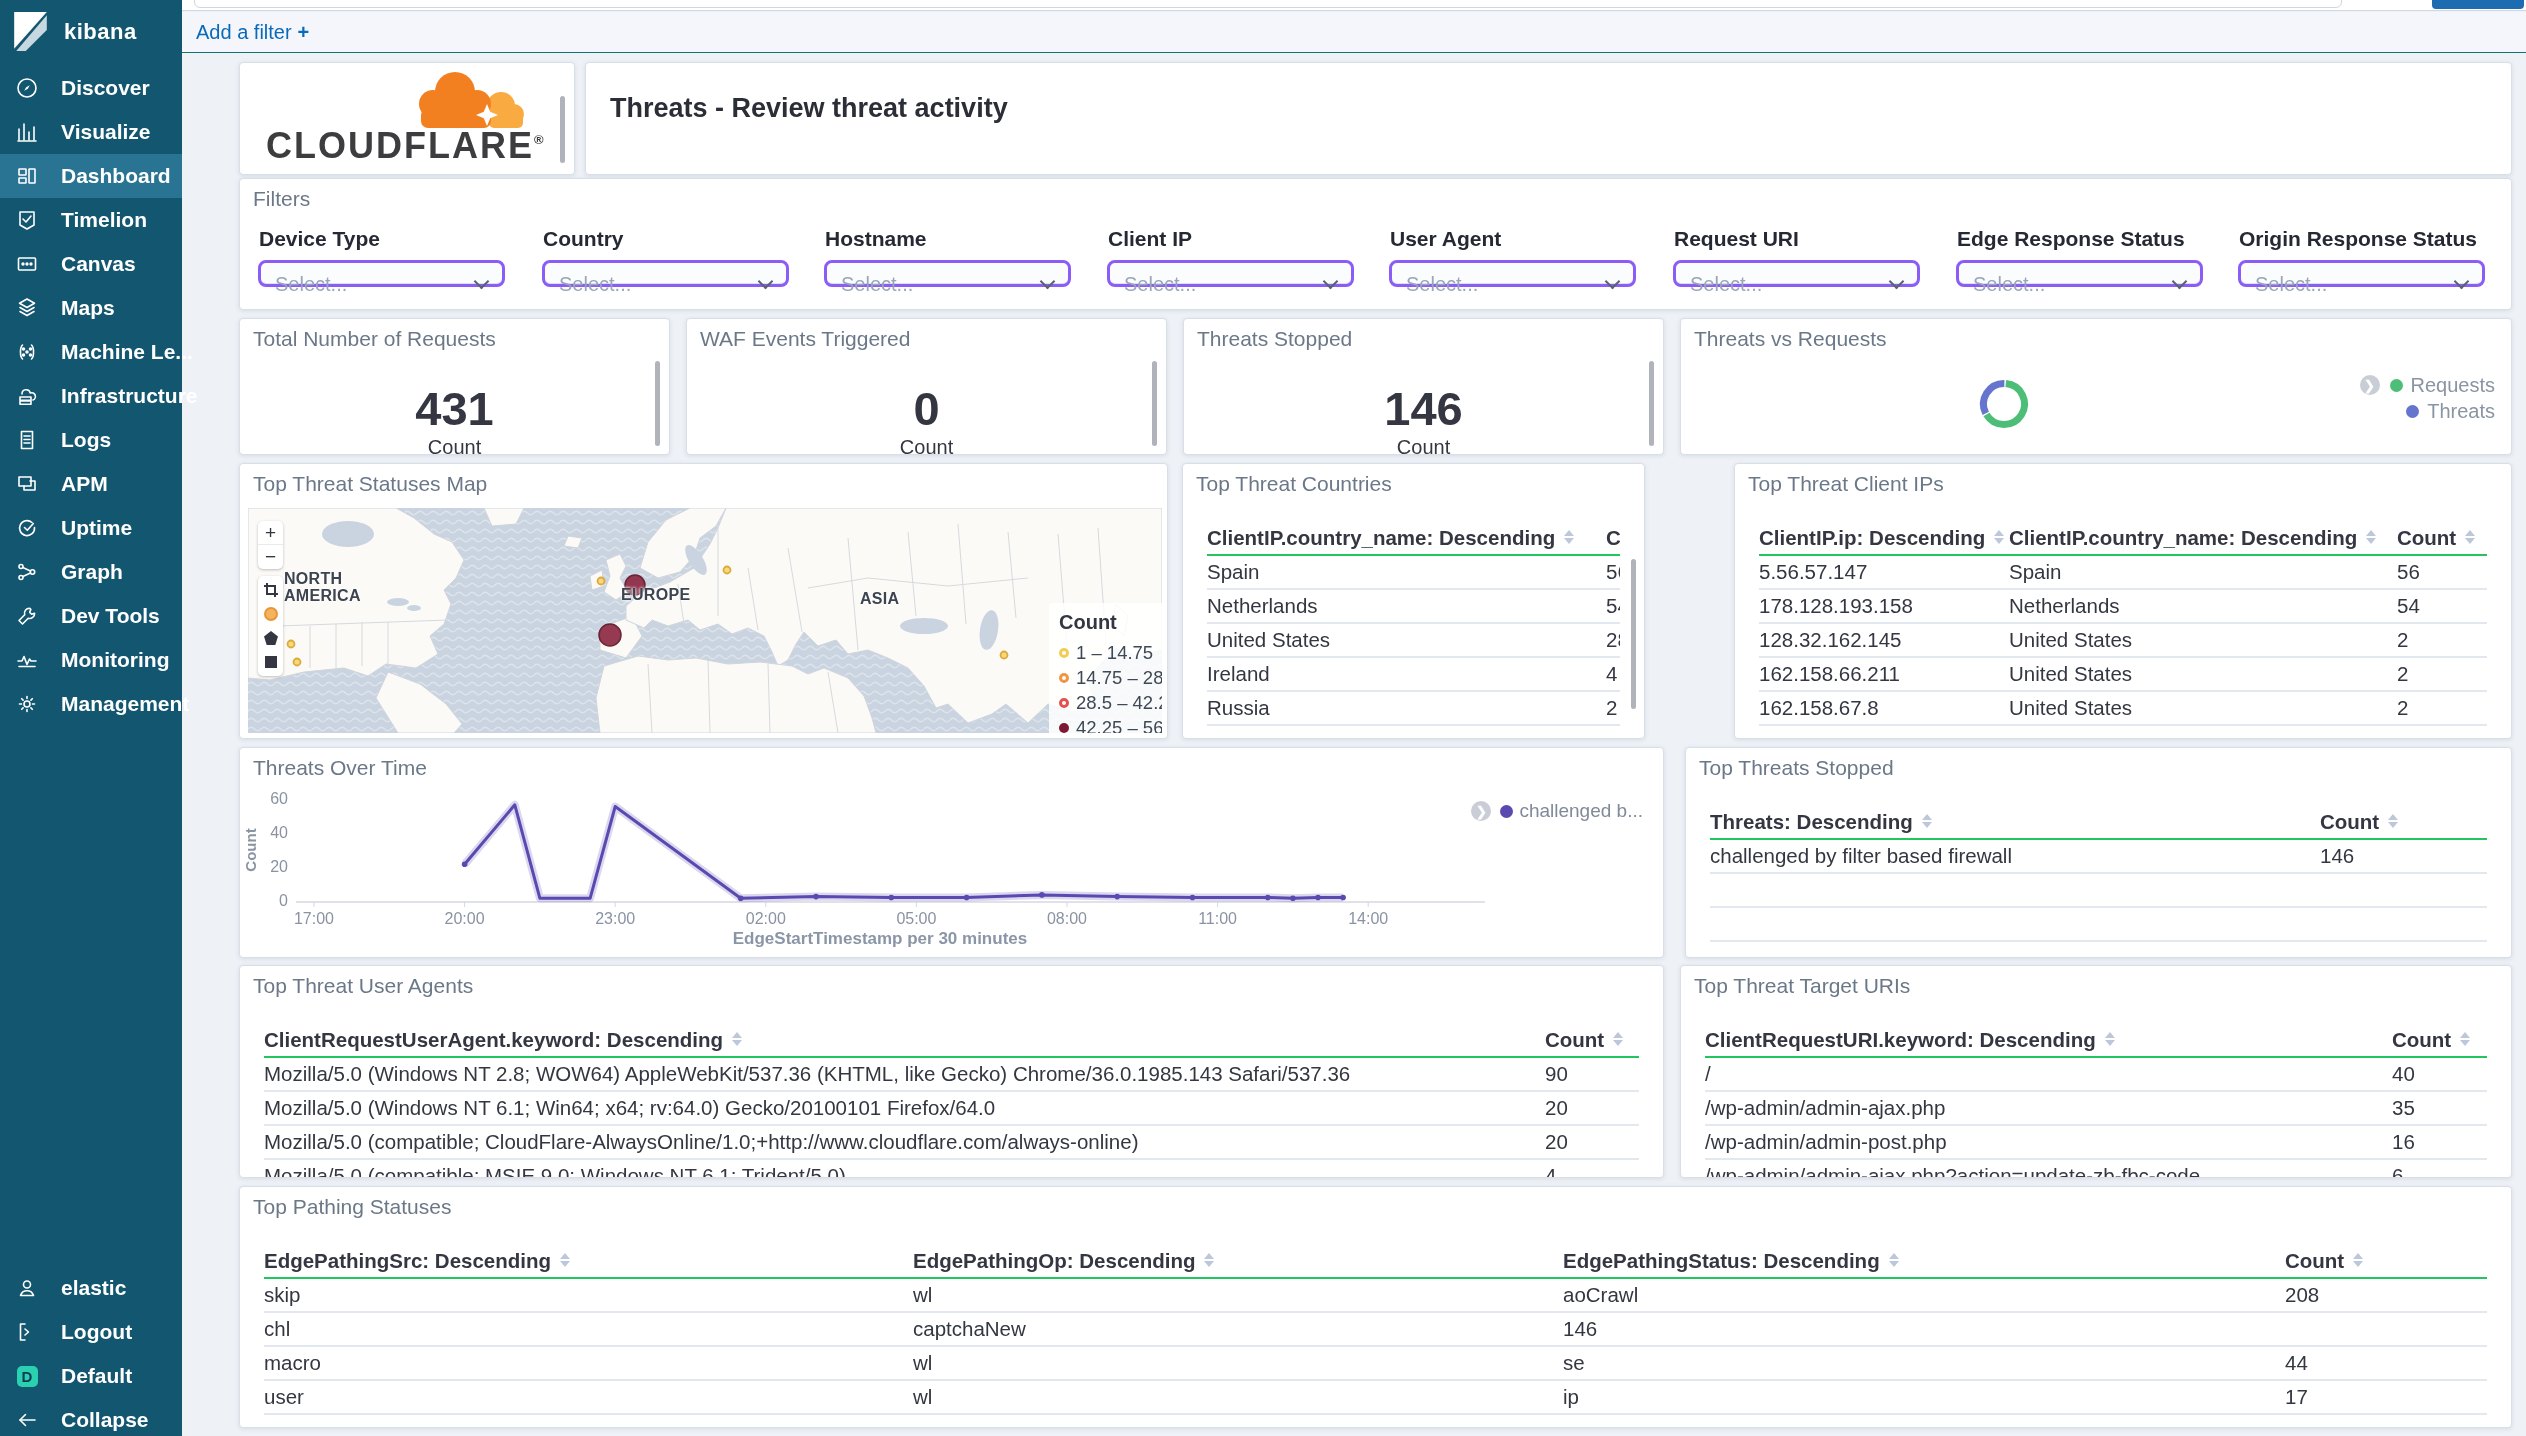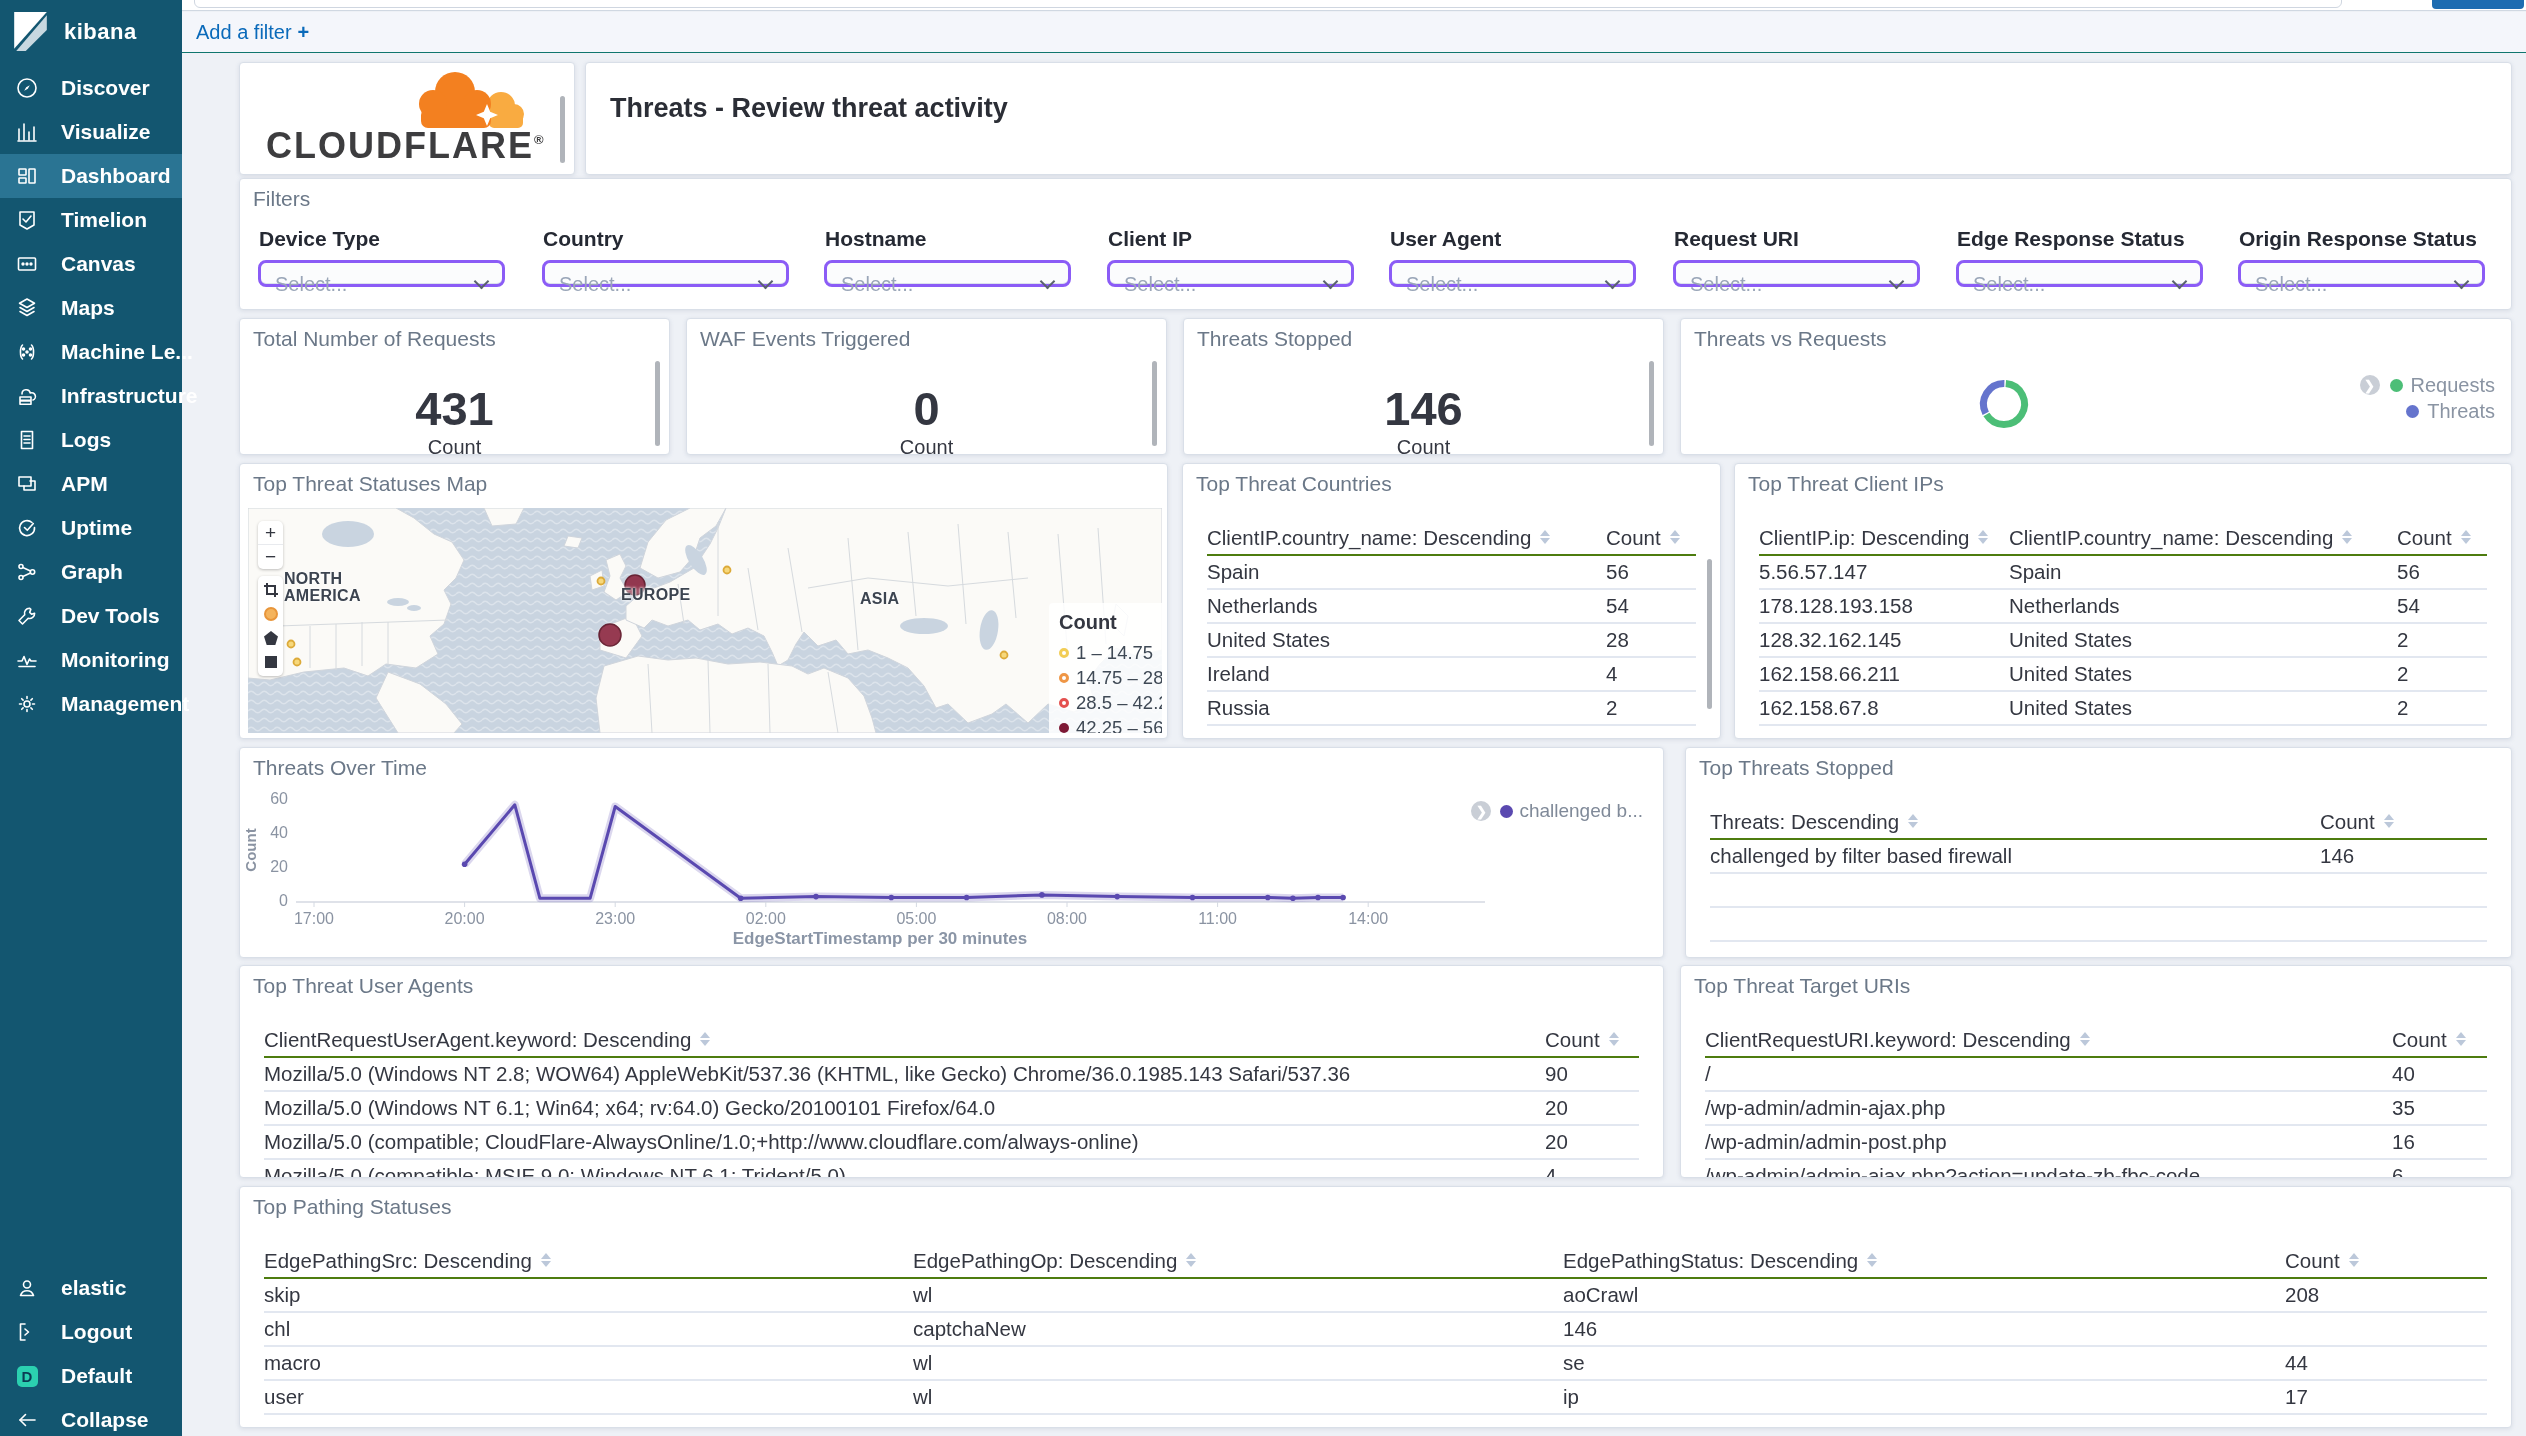--- a/index.html
+++ b/index.html
@@ -26,21 +26,21 @@
   #addfilter{position:absolute;left:14px;top:9px;font-size:20px;color:#0a6aba;cursor:pointer}
   #addfilter b{font-weight:bold;margin-left:6px}
   
   .panel{position:absolute;background:#fff;border:1px solid #d9dfe8;border-radius:4px;box-shadow:0 1px 4px rgba(100,115,140,.16)}
   .ptitle{position:absolute;top:8px;left:13px;font-size:21px;color:#6b7888;white-space:nowrap}
   .sbar{position:absolute;width:5px;border-radius:3px;background:#b0b4ba}
   
   .tbl{position:absolute;left:24px;right:24px;top:58px}
   .tr{display:grid;height:34px;align-items:center;border-bottom:2px solid #e2e7f0;font-size:20.5px;color:#343741;overflow:hidden}
   .tr>span{white-space:nowrap;overflow:hidden}
-  .tr.th{font-weight:normal;border-bottom:2px solid #4d7c0f}
+  .tr.th{font-weight:bold;border-bottom:2px solid #22c55e}
   .sort{display:inline-block;margin-left:9px;vertical-align:1px}
   .sort i{display:block;width:0;height:0;border-left:5px solid transparent;border-right:5px solid transparent}
   .sort i.up{border-bottom:6px solid #bcc8da;margin-bottom:2px}
   .sort i.dn{border-top:6px solid #bcc8da}
   
   .fgroup{position:absolute;width:247px}
   .flabel{font-size:21px;font-weight:bold;color:#252933;position:absolute;top:0;left:1px;white-space:nowrap}
   .fselect{position:absolute;top:33px;left:0;width:247px;height:27px;background:#fbfcfd;border:3px solid #8b5cf6;border-radius:8px;box-shadow:inset 0 -1px 0 #dbe2ec;cursor:pointer}
   .fselect .ph{position:absolute;left:14px;top:10px;font-size:20px;color:#9aa6b8}
   .fselect .chev{position:absolute;right:15px;top:13px;width:11px;height:11px;border-right:2px solid #5a626e;border-bottom:2px solid #5a626e;transform:rotate(45deg)}
@@ -522,21 +522,21 @@
         </svg>
     </div>
     <div class="mb" style="border:none">
       <svg width="16" height="16" viewBox="0 0 16 16">
           <rect x="2" y="2" width="12" height="12" fill="#343741"></rect>
         </svg>
     </div>
   </div>
 </div>
 
-<div class="panel" style="left:1182px;top:463px;width:539px;height:276px;overflow:hidden">
+<div class="panel" style="left:1182px;top:463px;width:463px;height:276px;overflow:hidden">
   <div class="ptitle">Top Threat Countries</div>
   <div class="tbl" style="grid-template-columns:1fr">
     <div class="tr th" style="grid-template-columns:399px 1fr">
       <span><span>ClientIP.country_name: Descending</span><span class="sort"><i class="up"></i><i class="dn"></i></span></span>
       <span><span>Count</span><span class="sort"><i class="up"></i><i class="dn"></i></span></span>
     </div>
     <div>
 
         <div class="tr" style="grid-template-columns:399px 1fr">
           <span>Spain</span>

